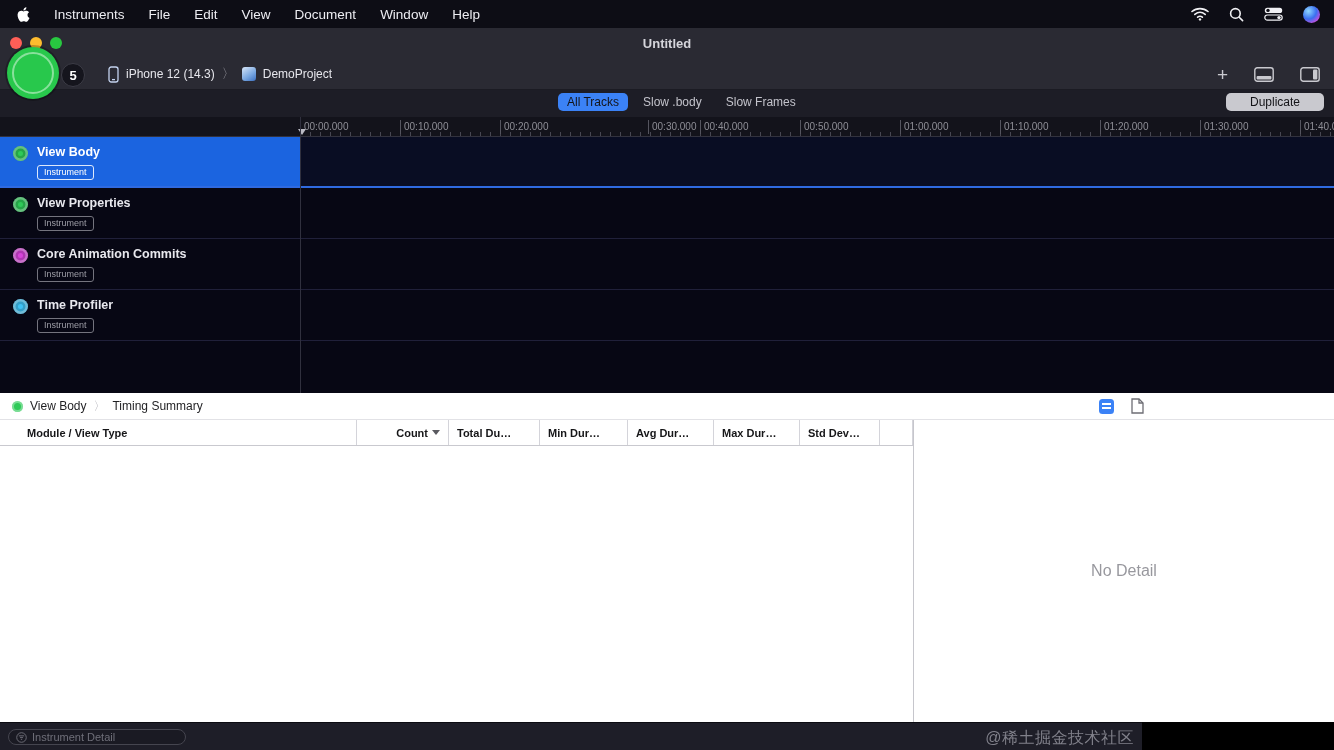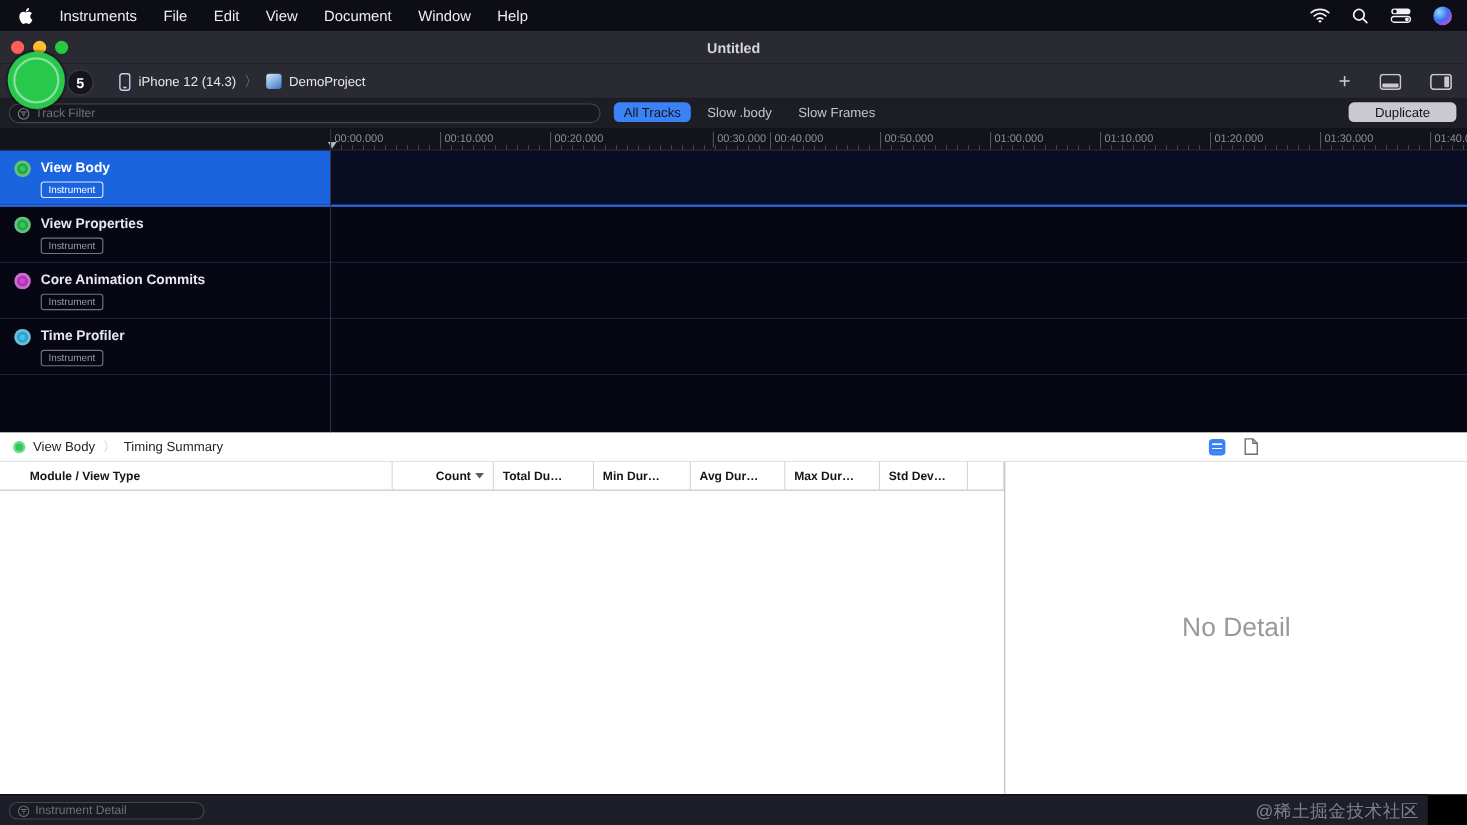--- a/index.html
+++ b/index.html
@@ -159,25 +159,25 @@
   .th-cell.first { padding-left:27px; }
   .th-cell.sortcol { justify-content:flex-end; gap:4px; }
   .sort-chev { width:0; height:0; border-left:4px solid transparent; border-right:4px solid transparent; border-top:5px solid #5a5a60; }
 
   .tablebody { position:absolute; top:446px; left:0; width:913px; height:276px; background:#fff; }
 
   .nodetail-panel {
     position:absolute; top:420px; left:913px; width:421px; height:302px; background:#fff;
     border-left:1px solid #c6c6cc; display:flex; align-items:center; justify-content:center;
   }
-  .nodetail-text { color:#98989e; font-size:24px; }
+  .nodetail-text { color:#98989e; font-size:16px; }
 
   
   .bottombar {
-    position:absolute; top:722px; left:0; width:1298px; height:28px;
+    position:absolute; top:722px; left:0; width:1142px; height:28px;
     background:#1e1e28; border-top:1px solid #0c0c12;
   }
   .detail-filter-field {
     position:absolute; left:8px; top:6px; width:178px; height:16px; border-radius:8px;
     border:1px solid #45454f; display:flex; align-items:center; padding:0 7px; gap:5px; background:#1a1a23;
   }
   .watermark {
     position:absolute; right:8px; top:5px; font-size:16px; color:#80808a; letter-spacing:0.5px;
   }
 
@@ -269,29 +269,20 @@
           <rect x="13" y="2.6" width="4.4" height="9.8" rx="1" fill="#c9c9cf"></rect>
         </svg>
       </span>
     </div>
   </section>
 
   <div class="record-button"></div>
   <div class="run-count-badge">5</div>
 
   <section class="filterbar">
-    <div class="track-filter-field">
-      <span>
-        <svg width="11" height="11" viewBox="0 0 12 12" fill="none" stroke="#8a8a94" stroke-width="1">
-          <circle cx="6" cy="6" r="5.2"></circle>
-          <path d="M3.1 4.2h5.8M4.3 6.1h3.4M5.3 8h1.4"></path>
-        </svg>
-      </span>
-      <input placeholder="Track Filter" style="">
-    </div>
     <div class="segments">
         <span class="segment selected">All Tracks</span>
         <span class="segment">Slow .body</span>
         <span class="segment">Slow Frames</span>
       </div>
     <div class="duplicate-btn">Duplicate</div>
   </section>
 
   <section class="ruler">
     <div class="minor-ticks"></div>

